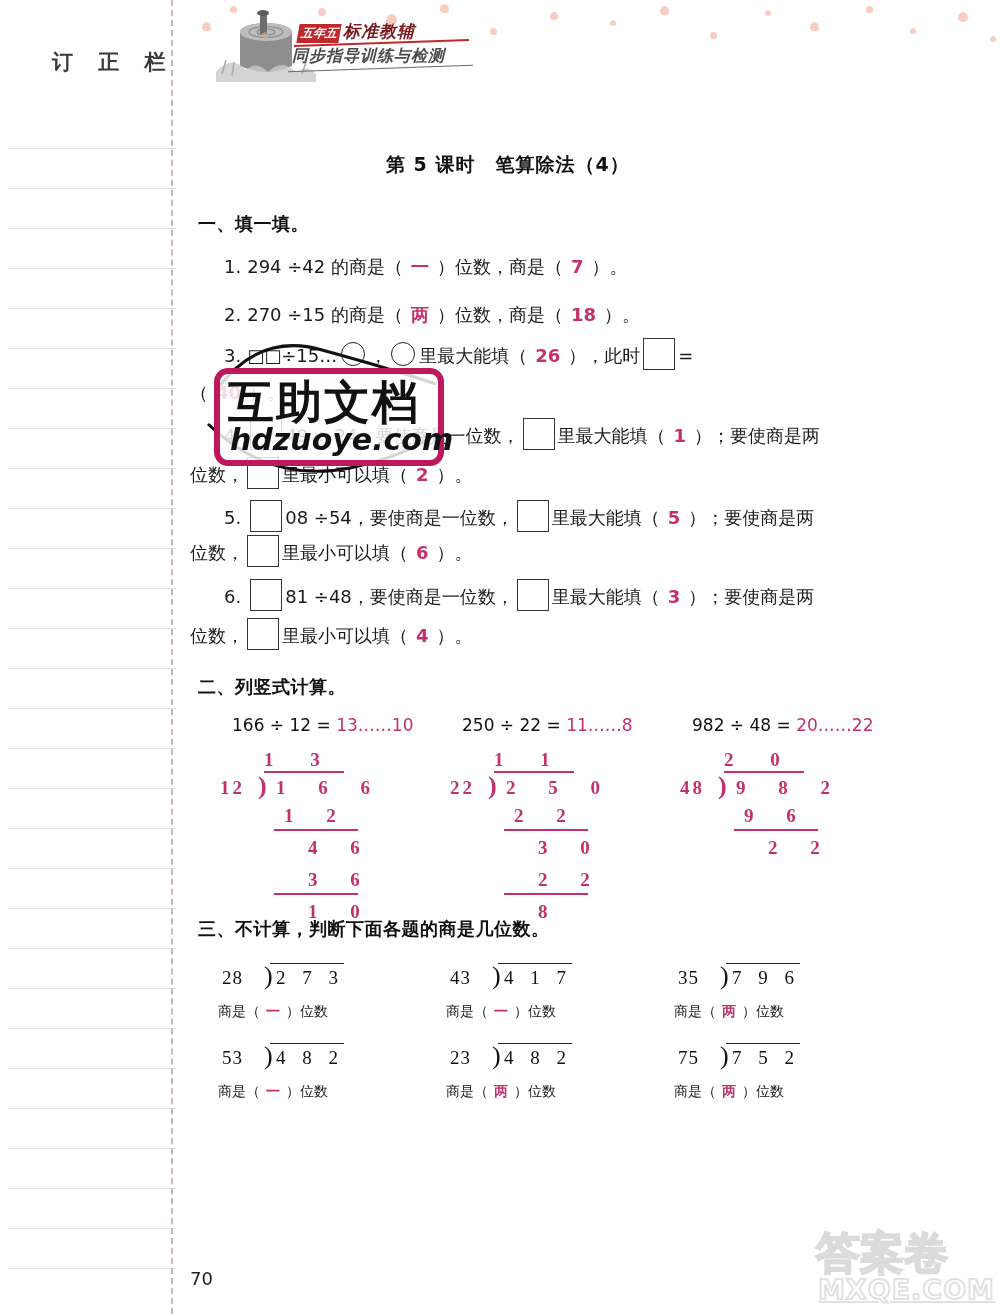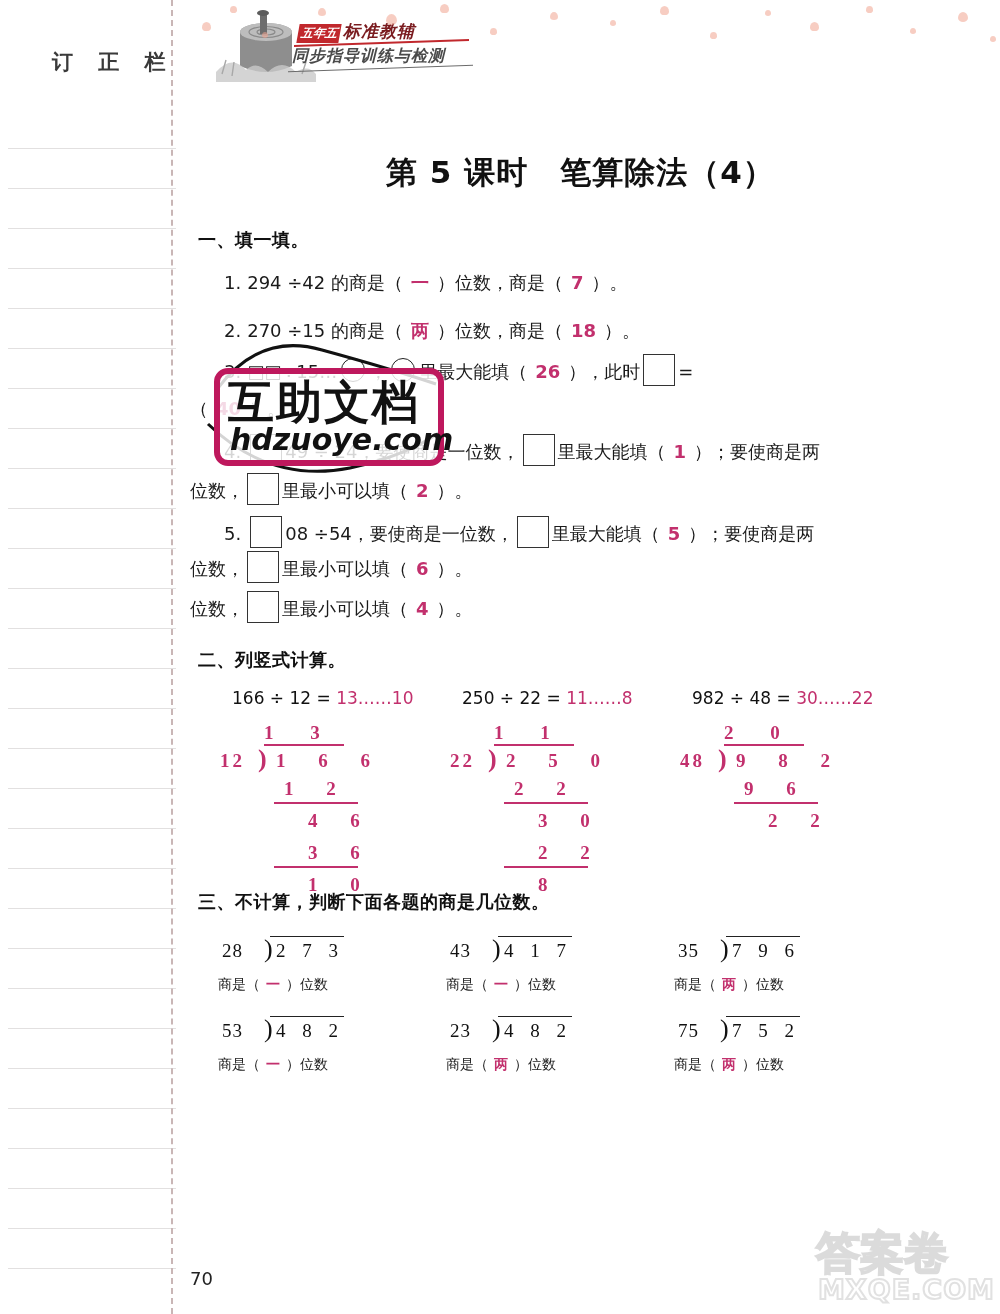--- a/index.html
+++ b/index.html
@@ -52,21 +52,21 @@
   }
   .brand-rule2{position:absolute;left:-10px;top:48px;width:185px;height:1px;background:#6b6b6b;transform:skewY(-2deg);}
 
   .heart{position:absolute;background:#f0a48f;opacity:.55;border-radius:50% 50% 50% 50%/60% 60% 40% 40%;}
 
   
   .main{position:absolute;left:190px;top:110px;width:800px;}
   .lesson-title{
     text-align:left;margin-left:196px;margin-top:42px;
     font-family:"DejaVu Sans","Liberation Sans",sans-serif;
-    font-weight:bold;font-size:31px;color:#111;letter-spacing:1px;
+    font-weight:bold;font-size:19px;color:#111;letter-spacing:1px;
   }
   .sec-head{
     margin-top:34px;margin-left:8px;
     font-family:"DejaVu Sans","Liberation Sans",sans-serif;
     font-weight:bold;font-size:18px;color:#111;letter-spacing:.5px;
   }
   .q{
     margin-top:14px;margin-left:34px;
     font-size:18px;line-height:1.9;color:#1a1a1a;
     font-family:"DejaVu Sans","Liberation Sans",sans-serif;
@@ -137,21 +137,21 @@
     opacity:.5;
   }
   .wm-br .t1{
     position:absolute;left:0;top:-4px;font-size:44px;font-weight:bold;
     font-family:"DejaVu Sans","Liberation Sans",sans-serif;
     color:#fff;-webkit-text-stroke:2px #b9b9b9;letter-spacing:0px;white-space:nowrap;
   }
   .wm-br .t2{
     position:absolute;left:2px;top:46px;font-size:27px;font-weight:bold;
     font-family:"DejaVu Sans","Liberation Sans",sans-serif;
-    color:#fff;-webkit-text-stroke:2px #c4c4c4;letter-spacing:1px;white-space:nowrap;
+    color:#fff;-webkit-text-stroke:2px #c4c4c4;letter-spacing:1px;white-space:nowrap;text-decoration:underline;
   }
   .pageno{
     position:absolute;left:190px;top:1268px;font-size:18px;color:#222;
     font-family:"DejaVu Sans","Liberation Sans",sans-serif;
   }
 </style>
 </head>
 <body>
 
 <div class="page">
@@ -263,20 +263,23 @@
       <span>位数，</span><span class="box"></span><span>里最小可以填（</span><span class="ansn">2</span><span>）。</span>
     </div>
 
     <div class="q" style="margin-top:8px;">
       <span class="num">5.</span><span class="box"></span><span>08 ÷54</span><span>，要使商是一位数，</span><span class="box"></span><span>里最大能填（</span><span class="ansn">5</span><span>）；要使商是两</span>
     </div>
     <div class="q" style="margin-top:0;margin-left:0;">
       <span>位数，</span><span class="box"></span><span>里最小可以填（</span><span class="ansn">6</span><span>）。</span>
     </div>
 
+    <div class="q" style="margin-top:8px;">
+      <span class="num">6.</span><span class="box"></span><span>81 ÷48</span><span>，要使商是一位数，</span><span class="box"></span><span>里最大能填（</span><span class="ansn">3</span><span>）；要使商是两</span>
+    </div>
     <div class="q" style="margin-top:4px;margin-left:0;">
       <span>位数，</span><span class="box"></span><span>里最小可以填（</span><span class="ansn">4</span><span>）。</span>
     </div>
 
     <div class="sec-head" style="margin-top:22px;">二、列竖式计算。</div>
     <div class="vrow" id="long-division-row">
         <div class="vcell">
           <div class="eq"><span>166 ÷ 12 = </span><span class="r">13……10</span></div>
           <div class="ld">
             <div class="divisor">12</div>
@@ -302,21 +305,21 @@
             <div class="dvd">2 5 0</div>
             <div class="step" style="top: 56px; left: 64px;">2 2</div>
             <div class="step" style="top: 88px; left: 88px;">3 0</div>
             <div class="uline" style="top: 80px; left: 54px; width: 84px;"></div>
             <div class="step" style="top: 120px; left: 88px;">2 2</div>
             <div class="step" style="top: 152px; left: 88px;">8</div>
             <div class="uline" style="top: 144px; left: 54px; width: 84px;"></div>
           </div>
         </div>
         <div class="vcell">
-          <div class="eq"><span>982 ÷ 48 = </span><span class="r">30……22</span></div>
+          <div class="eq"><span>982 ÷ 48 = </span><span class="r">20……22</span></div>
           <div class="ld">
             <div class="divisor">48</div>
             <div class="hook">)</div>
             <div class="quot">2 0</div>
             <div class="topline" style="width: 80px;"></div>
             <div class="dvd">9 8 2</div>
             <div class="step" style="top: 56px; left: 64px;">9 6</div>
             <div class="step" style="top: 88px; left: 88px;">2 2</div>
             <div class="uline" style="top: 80px; left: 54px; width: 84px;"></div>
             <div class="uline" style="top: 80px; left: 54px; width: 84px;"></div>

